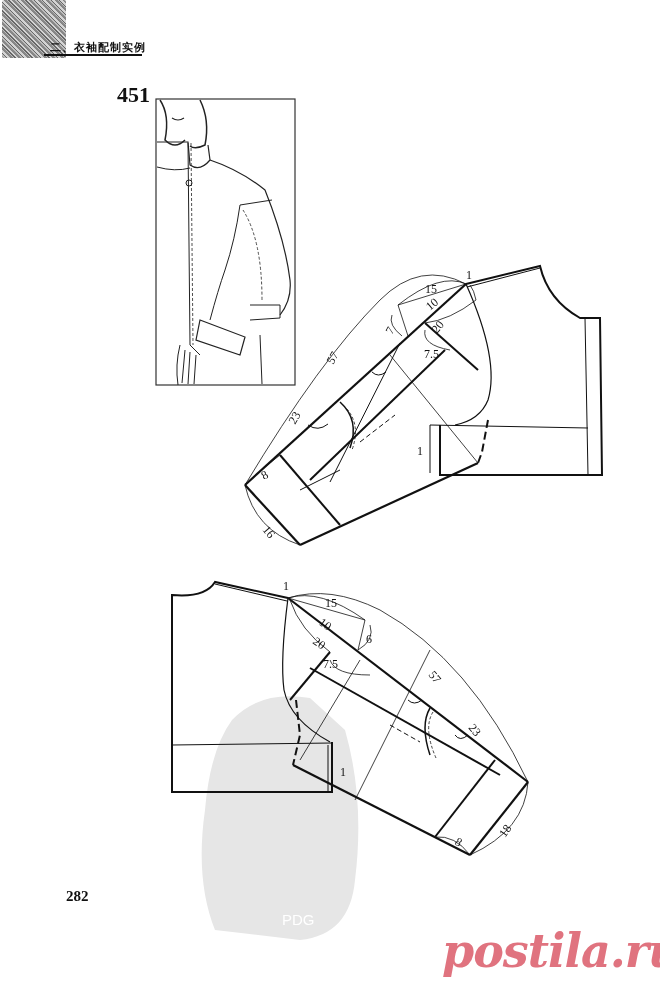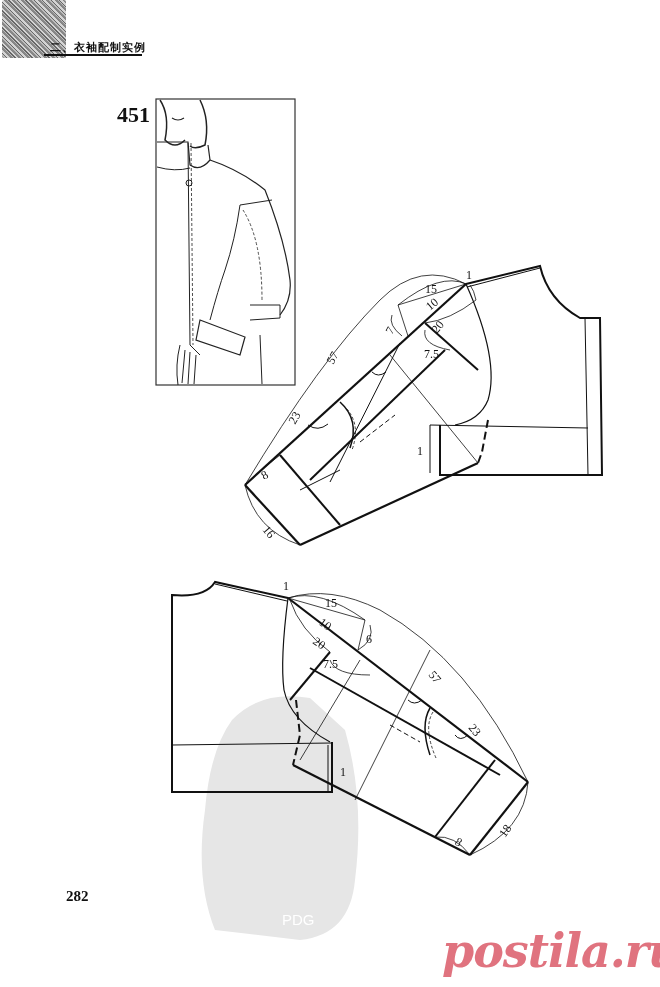--- a/index.html
+++ b/index.html
@@ -2,21 +2,21 @@
 <html><head>
 <meta charset="utf-8">
 <style>
   html,body{margin:0;padding:0;background:#fff;}
   body{width:660px;height:987px;position:relative;overflow:hidden;font-family:"Liberation Serif",serif;}
   .header-tex{position:absolute;left:2px;top:0;width:64px;height:58px;
     background:repeating-linear-gradient(45deg,#7a7a7a 0 2px,#b5b5b5 2px 3px,#555 3px 4px,#cfcfcf 4px 6px);
     opacity:.9;border-radius:2px;}
   .header-title{position:absolute;left:50px;top:40px;font-size:11px;font-weight:bold;color:#111;letter-spacing:1px;font-family:"DejaVu Serif",serif;}
   .header-rule{position:absolute;left:44px;top:54px;width:98px;height:2px;background:#111;}
-  .fig-num{position:absolute;left:117px;top:102px;font-size:22px;font-weight:bold;color:#111;}
+  .fig-num{position:absolute;left:117px;top:82px;font-size:22px;font-weight:bold;color:#111;}
   .page-num{position:absolute;left:66px;top:888px;font-size:15px;font-weight:bold;color:#111;}
   .brand{position:absolute;left:442px;top:924px;font-size:46px;font-weight:bold;font-style:italic;color:#e0737f;font-family:"DejaVu Serif",serif;letter-spacing:-1px;}
   svg{position:absolute;left:0;top:0;}
   .lbl{font-family:"Liberation Serif",serif;font-size:12px;fill:#111;}
   .pdg{font-family:"Liberation Sans",sans-serif;font-size:15px;fill:#fff;}
 </style>
 </head>
 <body>
 
 <div class="header-tex"></div>

